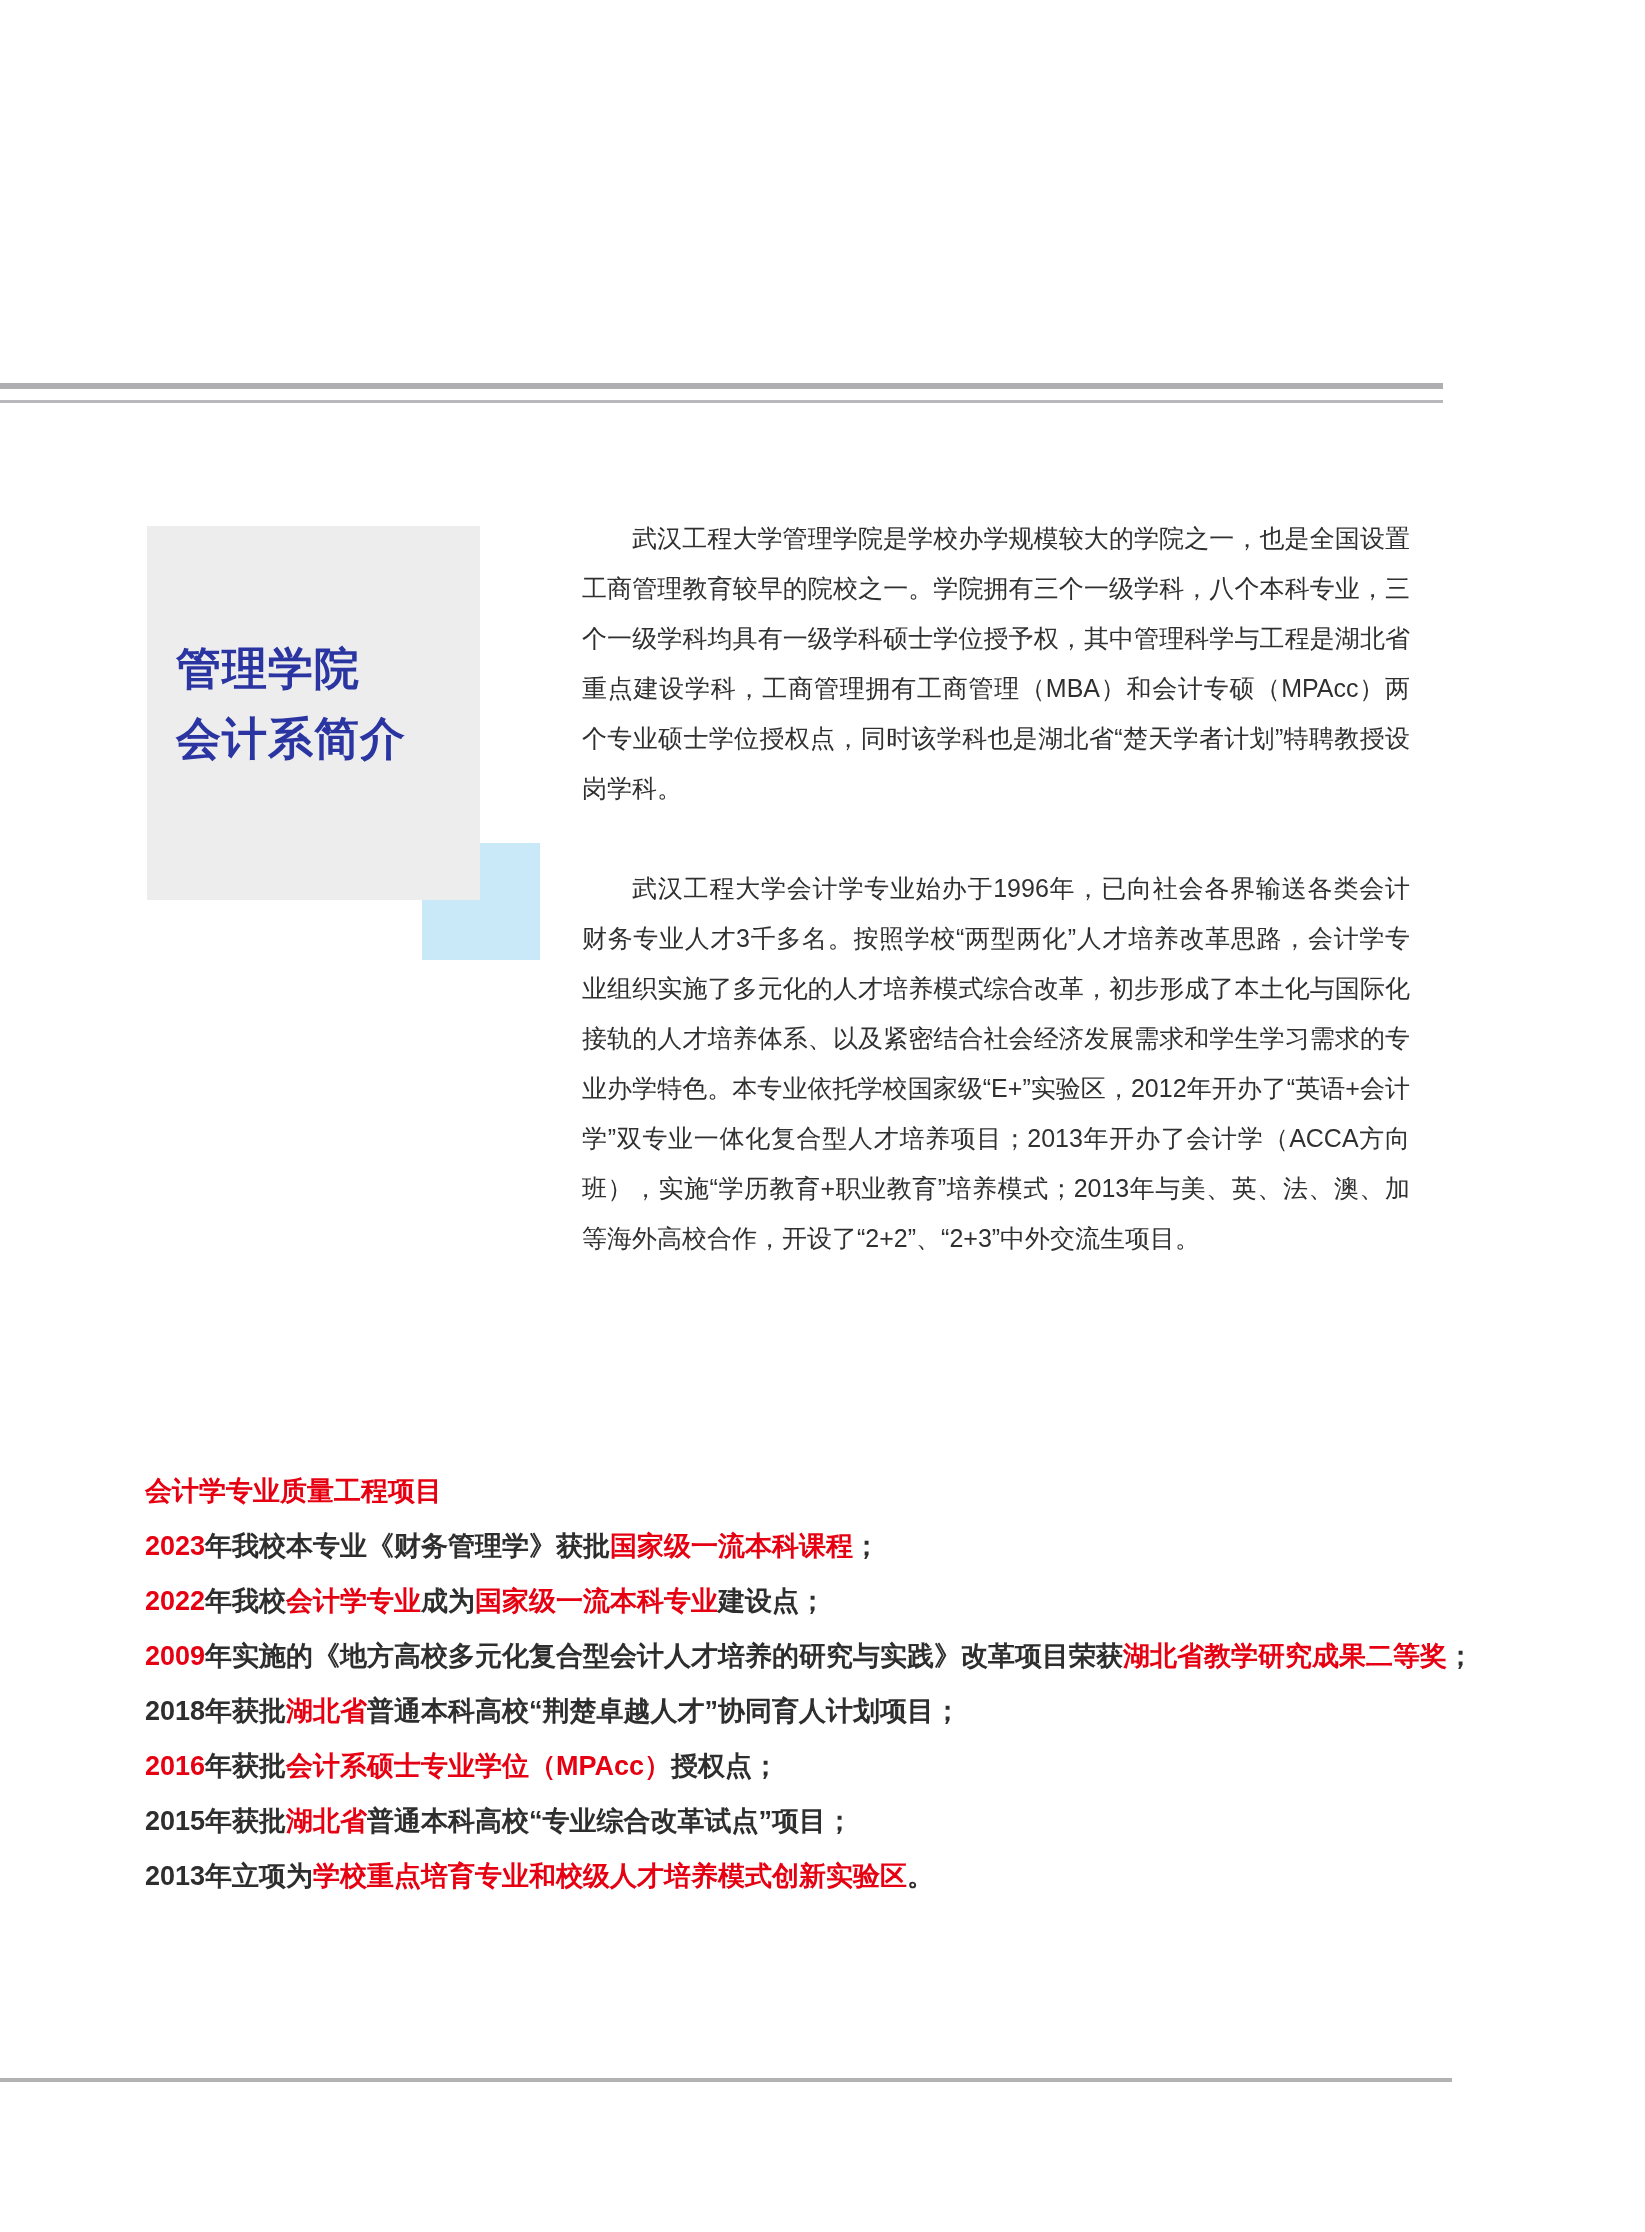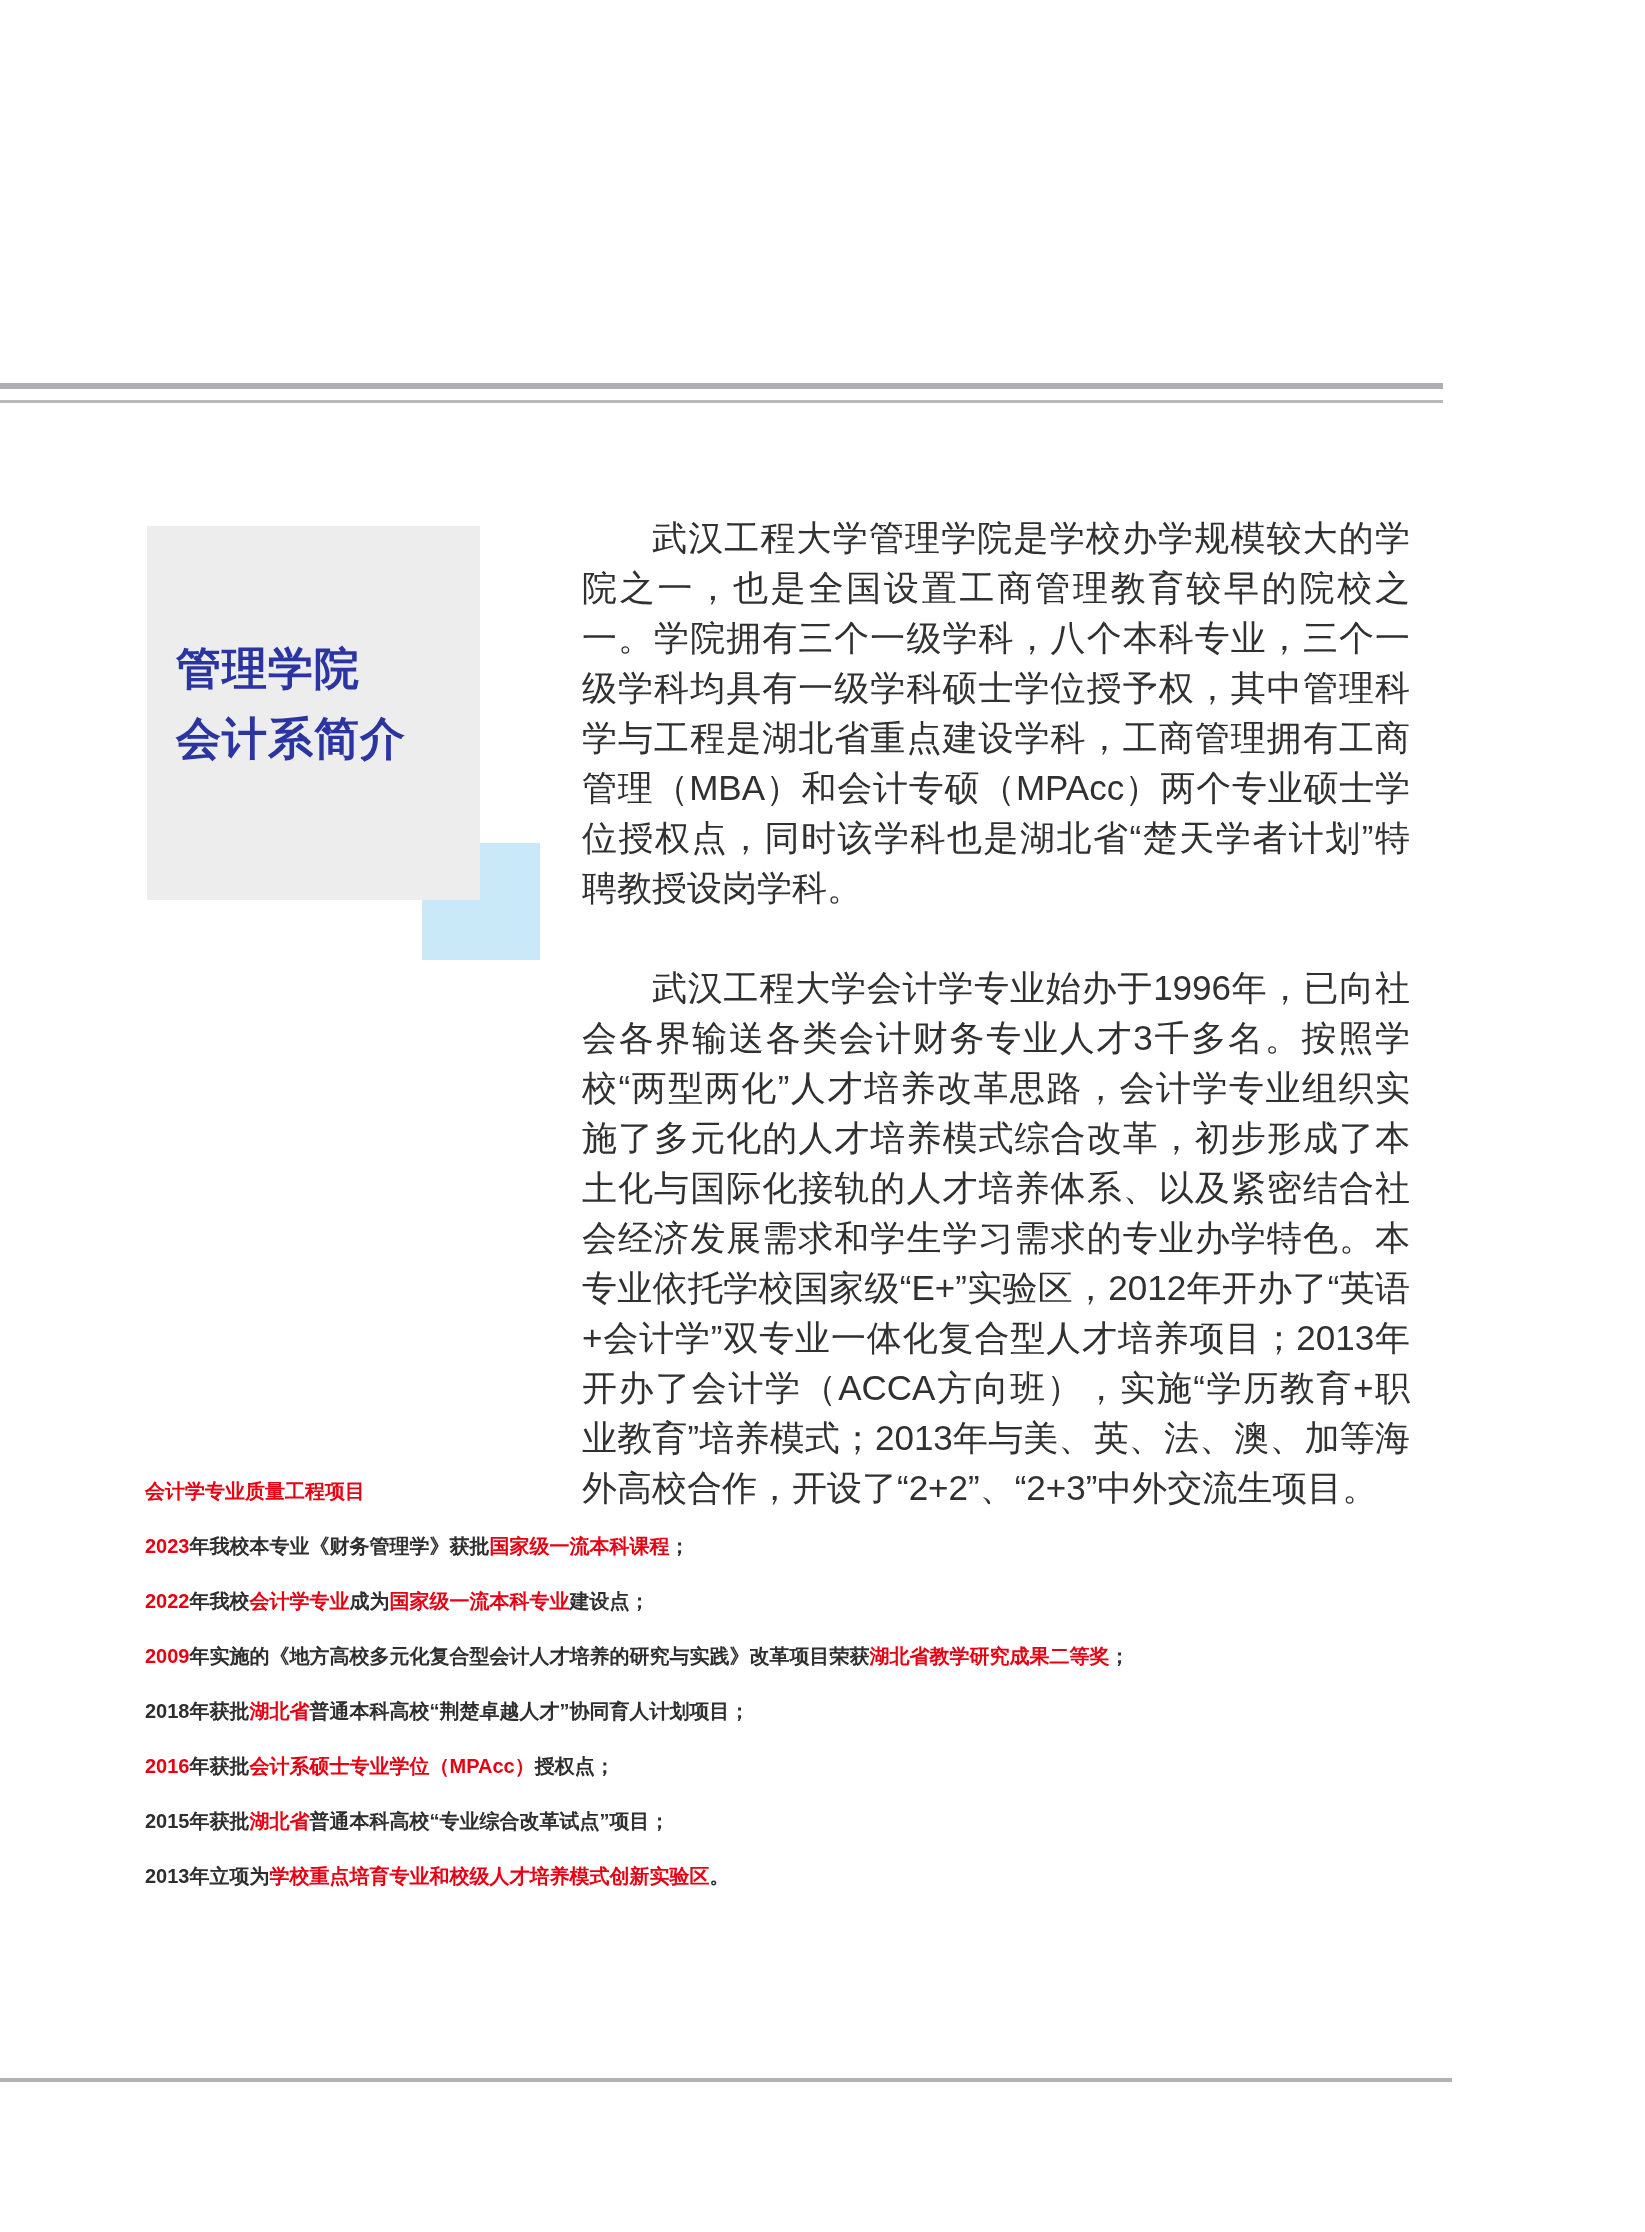--- a/index.html
+++ b/index.html
@@ -23,29 +23,29 @@
     position:absolute;left:147px;top:526px;width:333px;height:374px;
     background:#ededee;
   }
   .page-title{
     position:absolute;left:176px;top:634px;
     color:#2b35a2;font-size:45px;line-height:70px;font-weight:bold;
     letter-spacing:1px;white-space:nowrap;
   }
   .intro-text{
     position:absolute;left:582px;top:513px;width:828px;
-    color:#303030;font-size:35px;line-height:50px;
+    color:#303030;font-size:25px;line-height:50px;
     text-align:justify;
   }
   .intro-text p{margin:0;text-indent:2em;}
   .intro-text p + p{margin-top:50px;}
 
   .quality{
     position:absolute;left:145px;top:1464px;width:1323px;
-    font-size:20px;line-height:55px;color:#2e2e2e;
+    font-size:27px;line-height:55px;color:#2e2e2e;
   }
   .quality .heading{color:#e60012;font-weight:bold;}
   .quality .row{white-space:nowrap;}
   .quality .seg-red{color:#e60012;font-weight:bold;}
   .quality .seg-dark{color:#2e2e2e;font-weight:bold;}
 </style>
 </head>
 <body>
 
 <div class="page">

